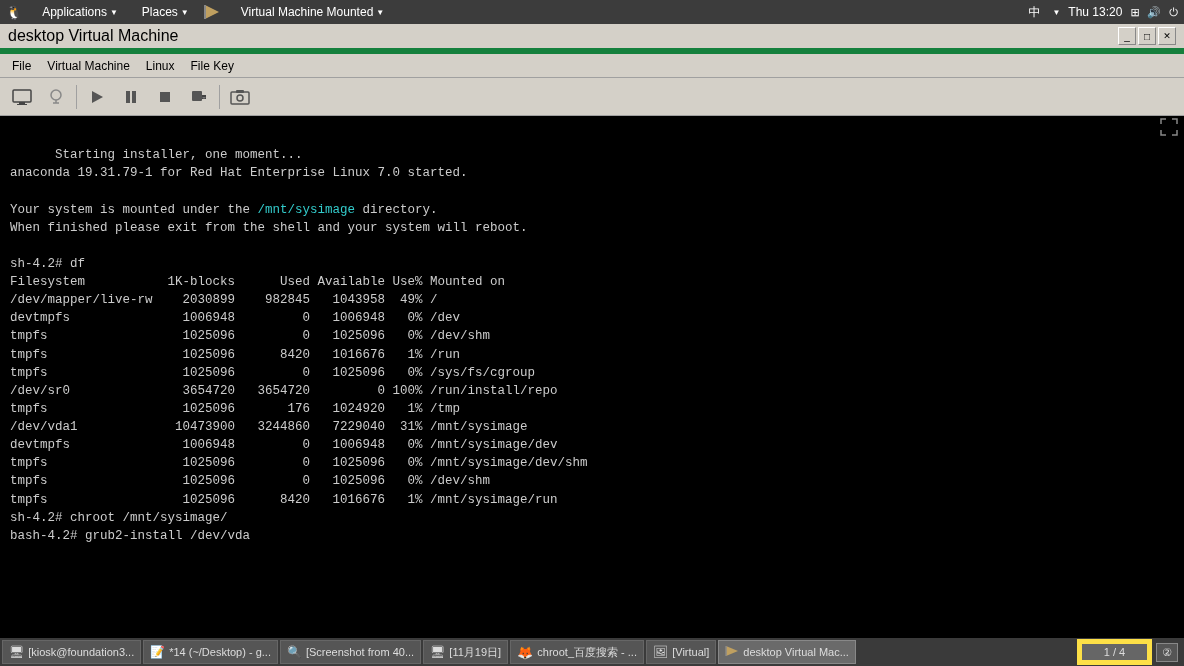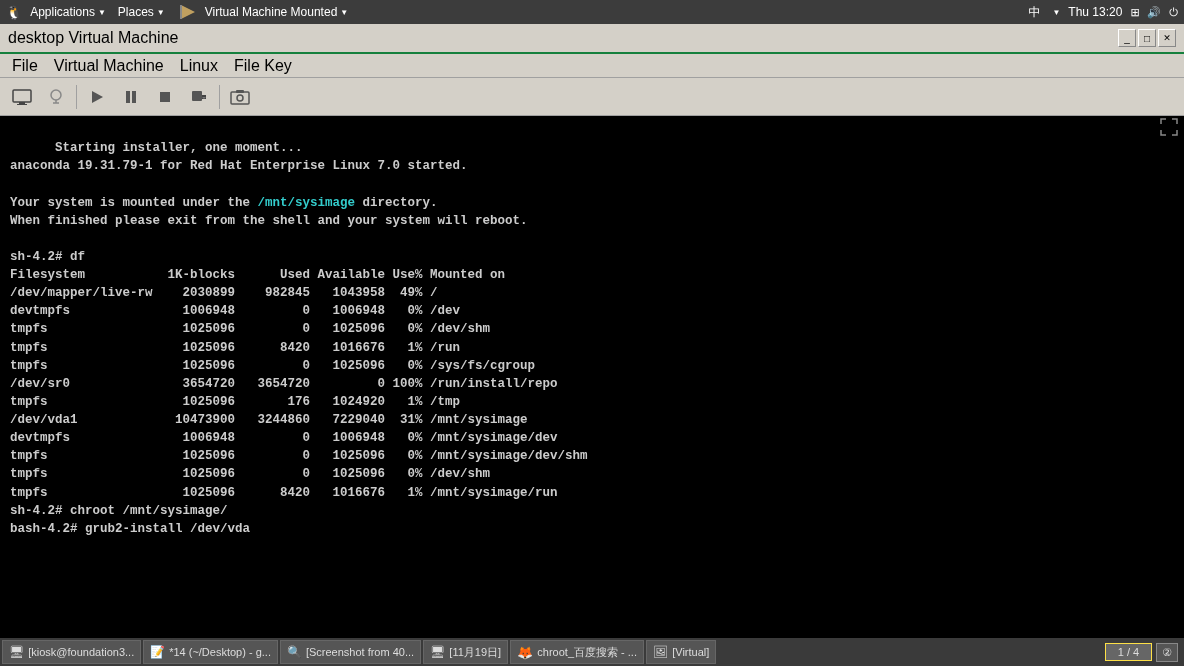--- a/index.html
+++ b/index.html
@@ -10,33 +10,33 @@
       height: 24px;
       background: #3c3c3c;
       display: flex;
       align-items: center;
       justify-content: space-between;
       padding: 0 6px;
       color: #fff;
       font-size: 12px;
     }
     #system-bar-left { display: flex; align-items: center; gap: 4px; }
-    #system-bar-left .menu-item { display: flex; align-items: center; gap: 3px; cursor: pointer; padding: 0 4px; }
+    #system-bar-left .menu-item { display: flex; align-items: center; gap: 3px; cursor: pointer; padding: 0 4px; margin-left: 12px; }
     .arrow-down { font-size: 8px; }
     #system-bar-right { display: flex; align-items: center; gap: 8px; }
 
     
     #title-bar {
       height: 30px;
       background: #d4d0c8;
       display: flex;
       align-items: center;
       justify-content: space-between;
       padding: 0 8px;
-      border-bottom: 2px solid #15803d;
+      border-bottom: 6px solid #15803d;
     }
     #title-bar-controls { display: flex; gap: 2px; }
     .win-btn {
       width: 18px; height: 18px;
       background: #d4d0c8;
       border: 1px solid #888;
       border-top-color: #fff;
       border-left-color: #fff;
       cursor: pointer;
       display: flex; align-items: center; justify-content: center;
@@ -48,21 +48,21 @@
       height: 24px;
       background: #d4d0c8;
       display: flex;
       align-items: center;
       padding: 0 4px;
       border-bottom: 1px solid #a0a0a0;
       gap: 0;
     }
     .menu-bar-item {
       padding: 2px 8px;
-      font-size: 16px;
+      font-size: 12px;
       cursor: pointer;
       color: #000;
     }
 
     
     #toolbar {
       height: 38px;
       background: #d4d0c8;
       display: flex;
       align-items: center;
@@ -81,25 +81,24 @@
     .toolbar-separator { width: 1px; height: 24px; background: #a0a0a0; margin: 0 2px; }
     .toolbar-dropdown { font-size: 11px; }
 
     
     #vm-screen {
       background: #000;
       flex: 1;
       font-family: 'Courier New', Courier, monospace;
       font-size: 12.5px;
       color: #ccc;
-      padding: 5px 10px;
+      padding: 12px 10px;
       overflow: hidden;
       white-space: pre;
       line-height: 1.45;
-      font-weight: bold;
     }
 
     #main-area {
       display: flex;
       flex-direction: column;
       height: calc(666px - 24px - 30px - 24px - 38px - 28px);
     }
 
     
     #capture-icon {
@@ -133,21 +132,21 @@
       font-size: 11px;
       cursor: pointer;
       display: flex; align-items: center; gap: 4px;
       white-space: nowrap;
       max-width: 160px;
       overflow: hidden;
     }
     .taskbar-item.active { background: #6a6a6a; border-color: #888; }
     .taskbar-item-icon { font-size: 12px; flex-shrink: 0; }
     .taskbar-page { margin-left: auto; color: #ddd; font-size: 11px; padding-right: 4px; display: flex; align-items: center; gap: 4px; }
-    .taskbar-page-num { background: #666; padding: 2px 12px; border: 1px solid #fde047; }
+    .taskbar-page-num { background: #666; padding: 2px 22px; border: 5px solid #fde047; }
   </style>
 </head>
 <body>
 
 <div style="position:relative; width:1184px; height:666px;">
 
   <div id="system-bar">
     <div id="system-bar-left">
 
       <span style="font-size:13px;">🐧</span>
@@ -300,19 +299,28 @@
       <span>[11月19日]</span>
     </div>
     <div class="taskbar-item">
       <span class="taskbar-item-icon" style="font-size:13px;">🦊</span>
       <span>chroot_百度搜索 - ...</span>
     </div>
     <div class="taskbar-item">
       <span class="taskbar-item-icon">🖼</span>
       <span>[Virtual]</span>
     </div>
+    <div class="taskbar-item active">
+      <span class="taskbar-item-icon">
+        <svg width="14" height="12" viewBox="0 0 14 12">
+          <polygon points="1,1 13,6 1,11" fill="#c0a060"></polygon>
+          <line x1="1" y1="1" x2="1" y2="11" stroke="#888" stroke-width="1.5"></line>
+        </svg>
+      </span>
+      <span>desktop Virtual Mac...</span>
+    </div>
     <div class="taskbar-page">
       <span class="taskbar-page-num">1 / 4</span>
       <span style="background:#555; border:1px solid #888; padding:2px 5px;">②</span>
     </div>
   </div>
 
 </div>
 
 </body></html>

